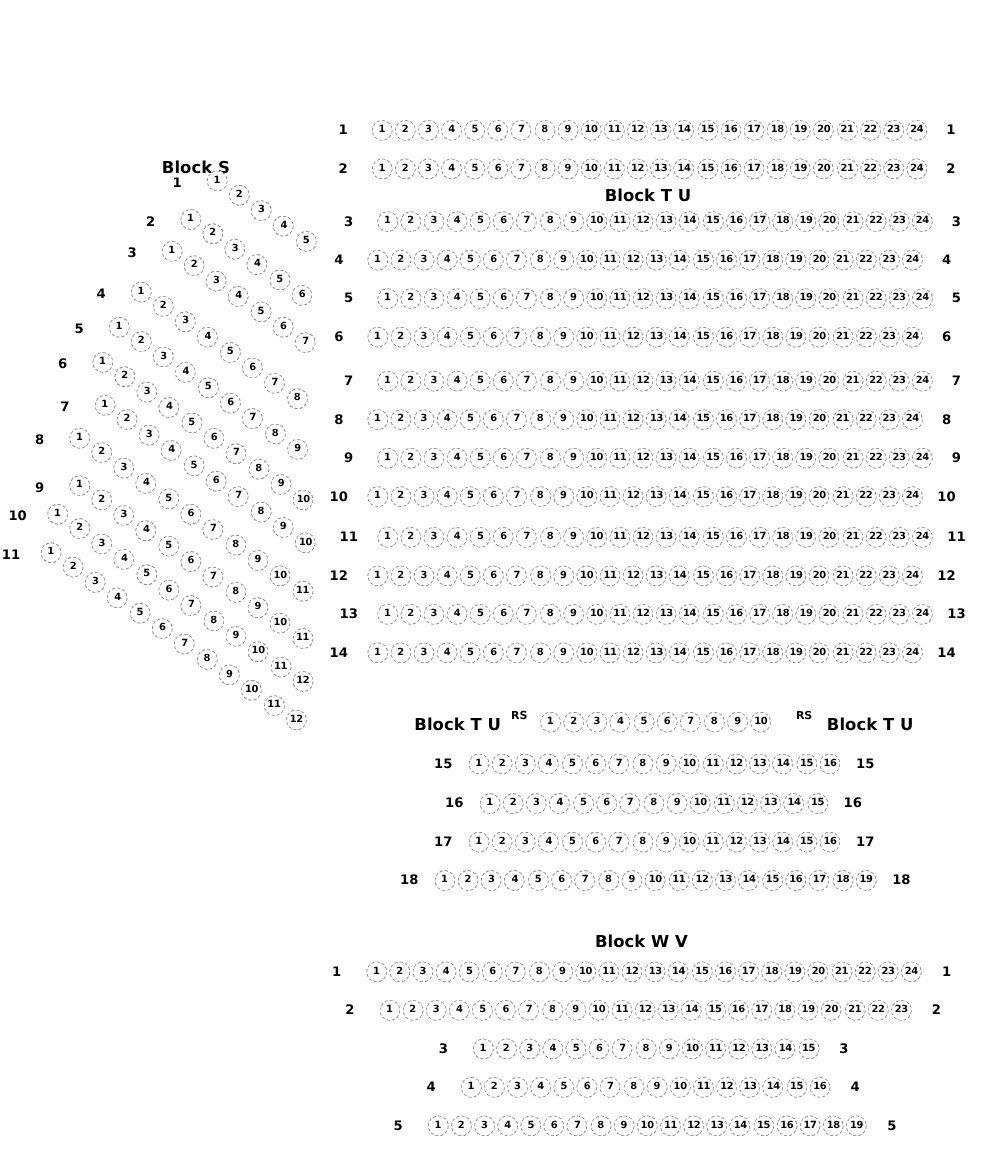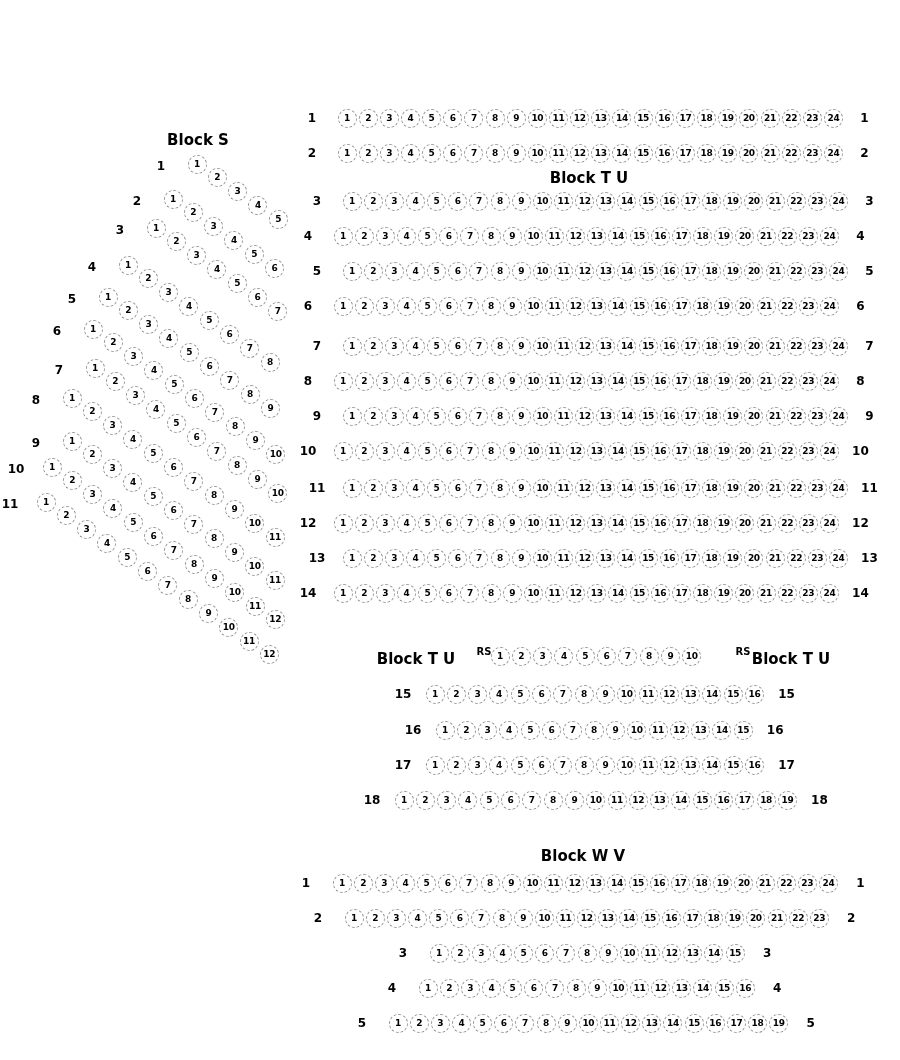--- a/index.html
+++ b/index.html
@@ -11,39 +11,39 @@
     position:absolute;left:338px;top:8px;width:503px;height:69px;
     display:flex;align-items:center;justify-content:center;
   }
   .banner-label{font-size:30px;color:#0a0a0a;letter-spacing:0.5px;}
   .title{
     position:absolute;transform:translate(-50%,-50%);
     font-size:15px;font-weight:bold;white-space:nowrap;
   }
   .rs-marker{
     position:absolute;transform:translate(-50%,-50%);
-    font-size:10px;font-weight:bold;white-space:nowrap;margin-left:12px;
+    font-size:10px;font-weight:bold;white-space:nowrap;
   }
   .seat{
     position:absolute;width:19px;height:19px;box-sizing:border-box;
     border:1px dashed #8f8f8f;border-radius:50%;background:#fff;
     display:flex;align-items:center;justify-content:center;
     font-size:9px;font-weight:bold;letter-spacing:-0.3px;line-height:1;
   }
   .row-label{
     position:absolute;transform:translate(-50%,-50%);
     font-size:12px;font-weight:bold;white-space:nowrap;
   }
 </style>
 </head>
 <body>
 
 <div id="chart">
 
-  <div class="title" style="left:178px;top:140px;margin-left:20px;">Block S</div>
+  <div class="title" style="left:178px;top:152px;">Block S</div>
   <div class="title" style="left:589px;top:178px;">Block T U</div>
 
   <div class="title" style="left:416px;top:659px;">Block T U</div>
   <div class="rs-marker" style="left:472px;top:651px;">RS</div>
   <div class="rs-marker" style="left:731px;top:651px;">RS</div>
   <div class="title" style="left:791px;top:659px;">Block T U</div>
 
   <div class="title" style="left:583px;top:856px;">Block W V</div>
 
   <div id="seats-root">

